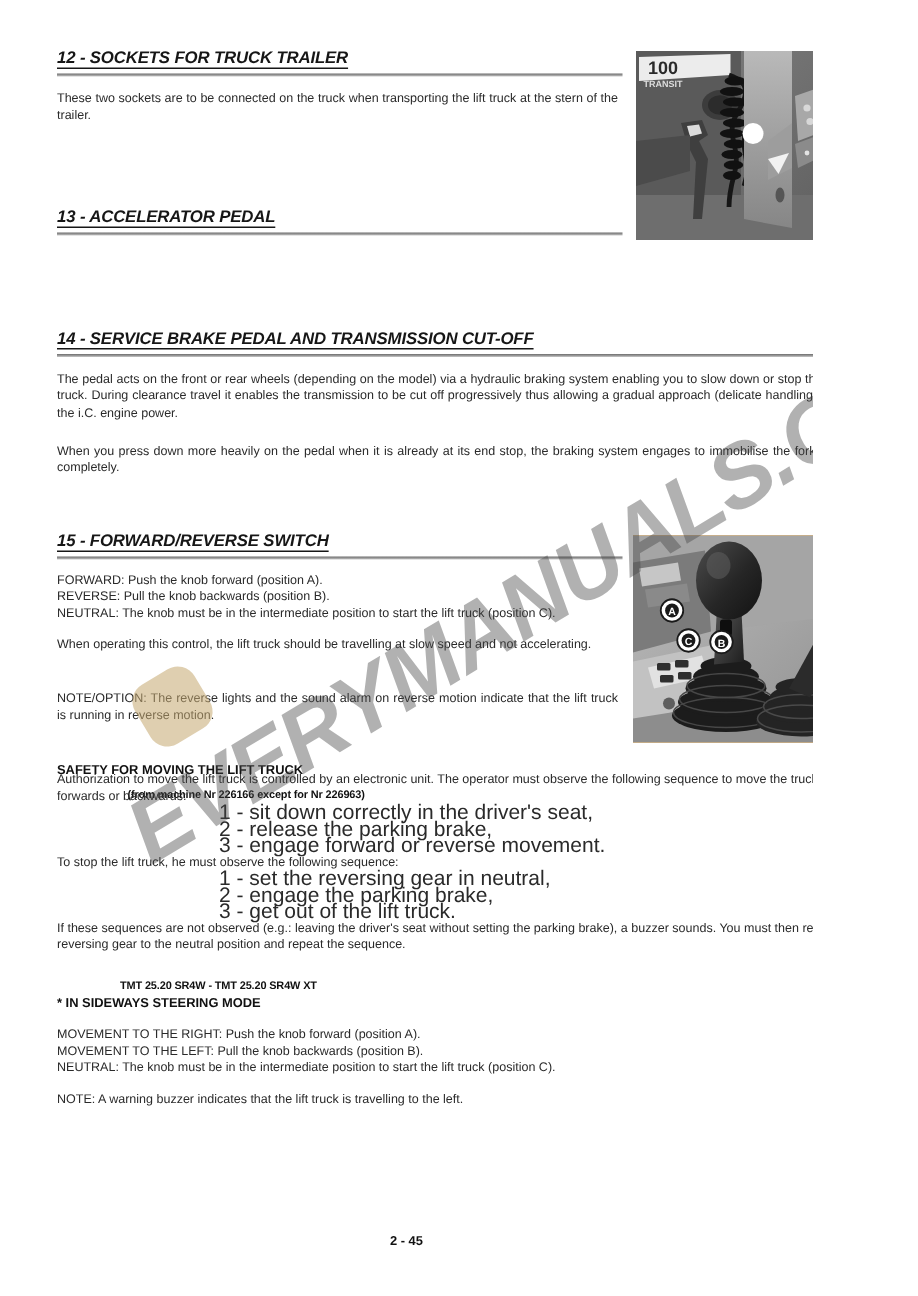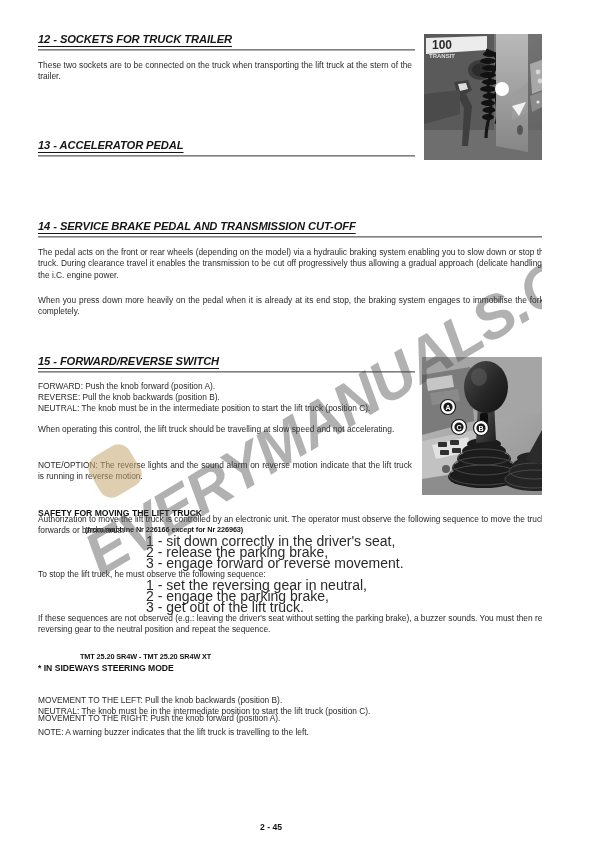--- a/index.html
+++ b/index.html
@@ -258,21 +258,21 @@
 
   <div class="indent-line" style="left:146px; top:580px;">1 - set the reversing gear in neutral,</div>
   <div class="indent-line" style="left:146px; top:591px;">2 - engage the parking brake,</div>
   <div class="indent-line" style="left:146px; top:602px;">3 - get out of the lift truck.</div>
 
   <div class="body-text nojust" style="left:38px; top:613px; width:535px;">If these sequences are not observed (e.g.: leaving the driver's seat without setting the parking brake), a buzzer sounds. You must then return the reversing gear to the neutral position and repeat the sequence.</div>
 
   <div class="small-bold" style="left:80px; top:652px;">TMT 25.20 SR4W - TMT 25.20 SR4W XT</div>
   <div class="bold-line" style="left:38px; top:663px;">* IN SIDEWAYS STEERING MODE</div>
 
-  <div class="plain-line" style="left:38px; top:684px;margin-top:29px;">MOVEMENT TO THE RIGHT: Push the knob forward (position A).</div>
+  <div class="plain-line" style="left:38px; top:684px;">MOVEMENT TO THE RIGHT: Push the knob forward (position A).</div>
   <div class="plain-line" style="left:38px; top:695px;">MOVEMENT TO THE LEFT: Pull the knob backwards (position B).</div>
   <div class="plain-line" style="left:38px; top:706px;">NEUTRAL: The knob must be in the intermediate position to start the lift truck (position C).</div>
 
   <div class="plain-line" style="left:38px; top:727px;">NOTE: A warning buzzer indicates that the lift truck is travelling to the left.</div>
 
   <div class="photo" style="left:422px; top:357px; width:151px; height:138px;">
     <svg width="151" height="138" viewBox="0 0 151 138" aria-hidden="true">
       <defs>
         <linearGradient id="g2bg" x1="0" y1="0" x2="1" y2="1">
           <stop offset="0%" stop-color="#bdbdbd"></stop>

